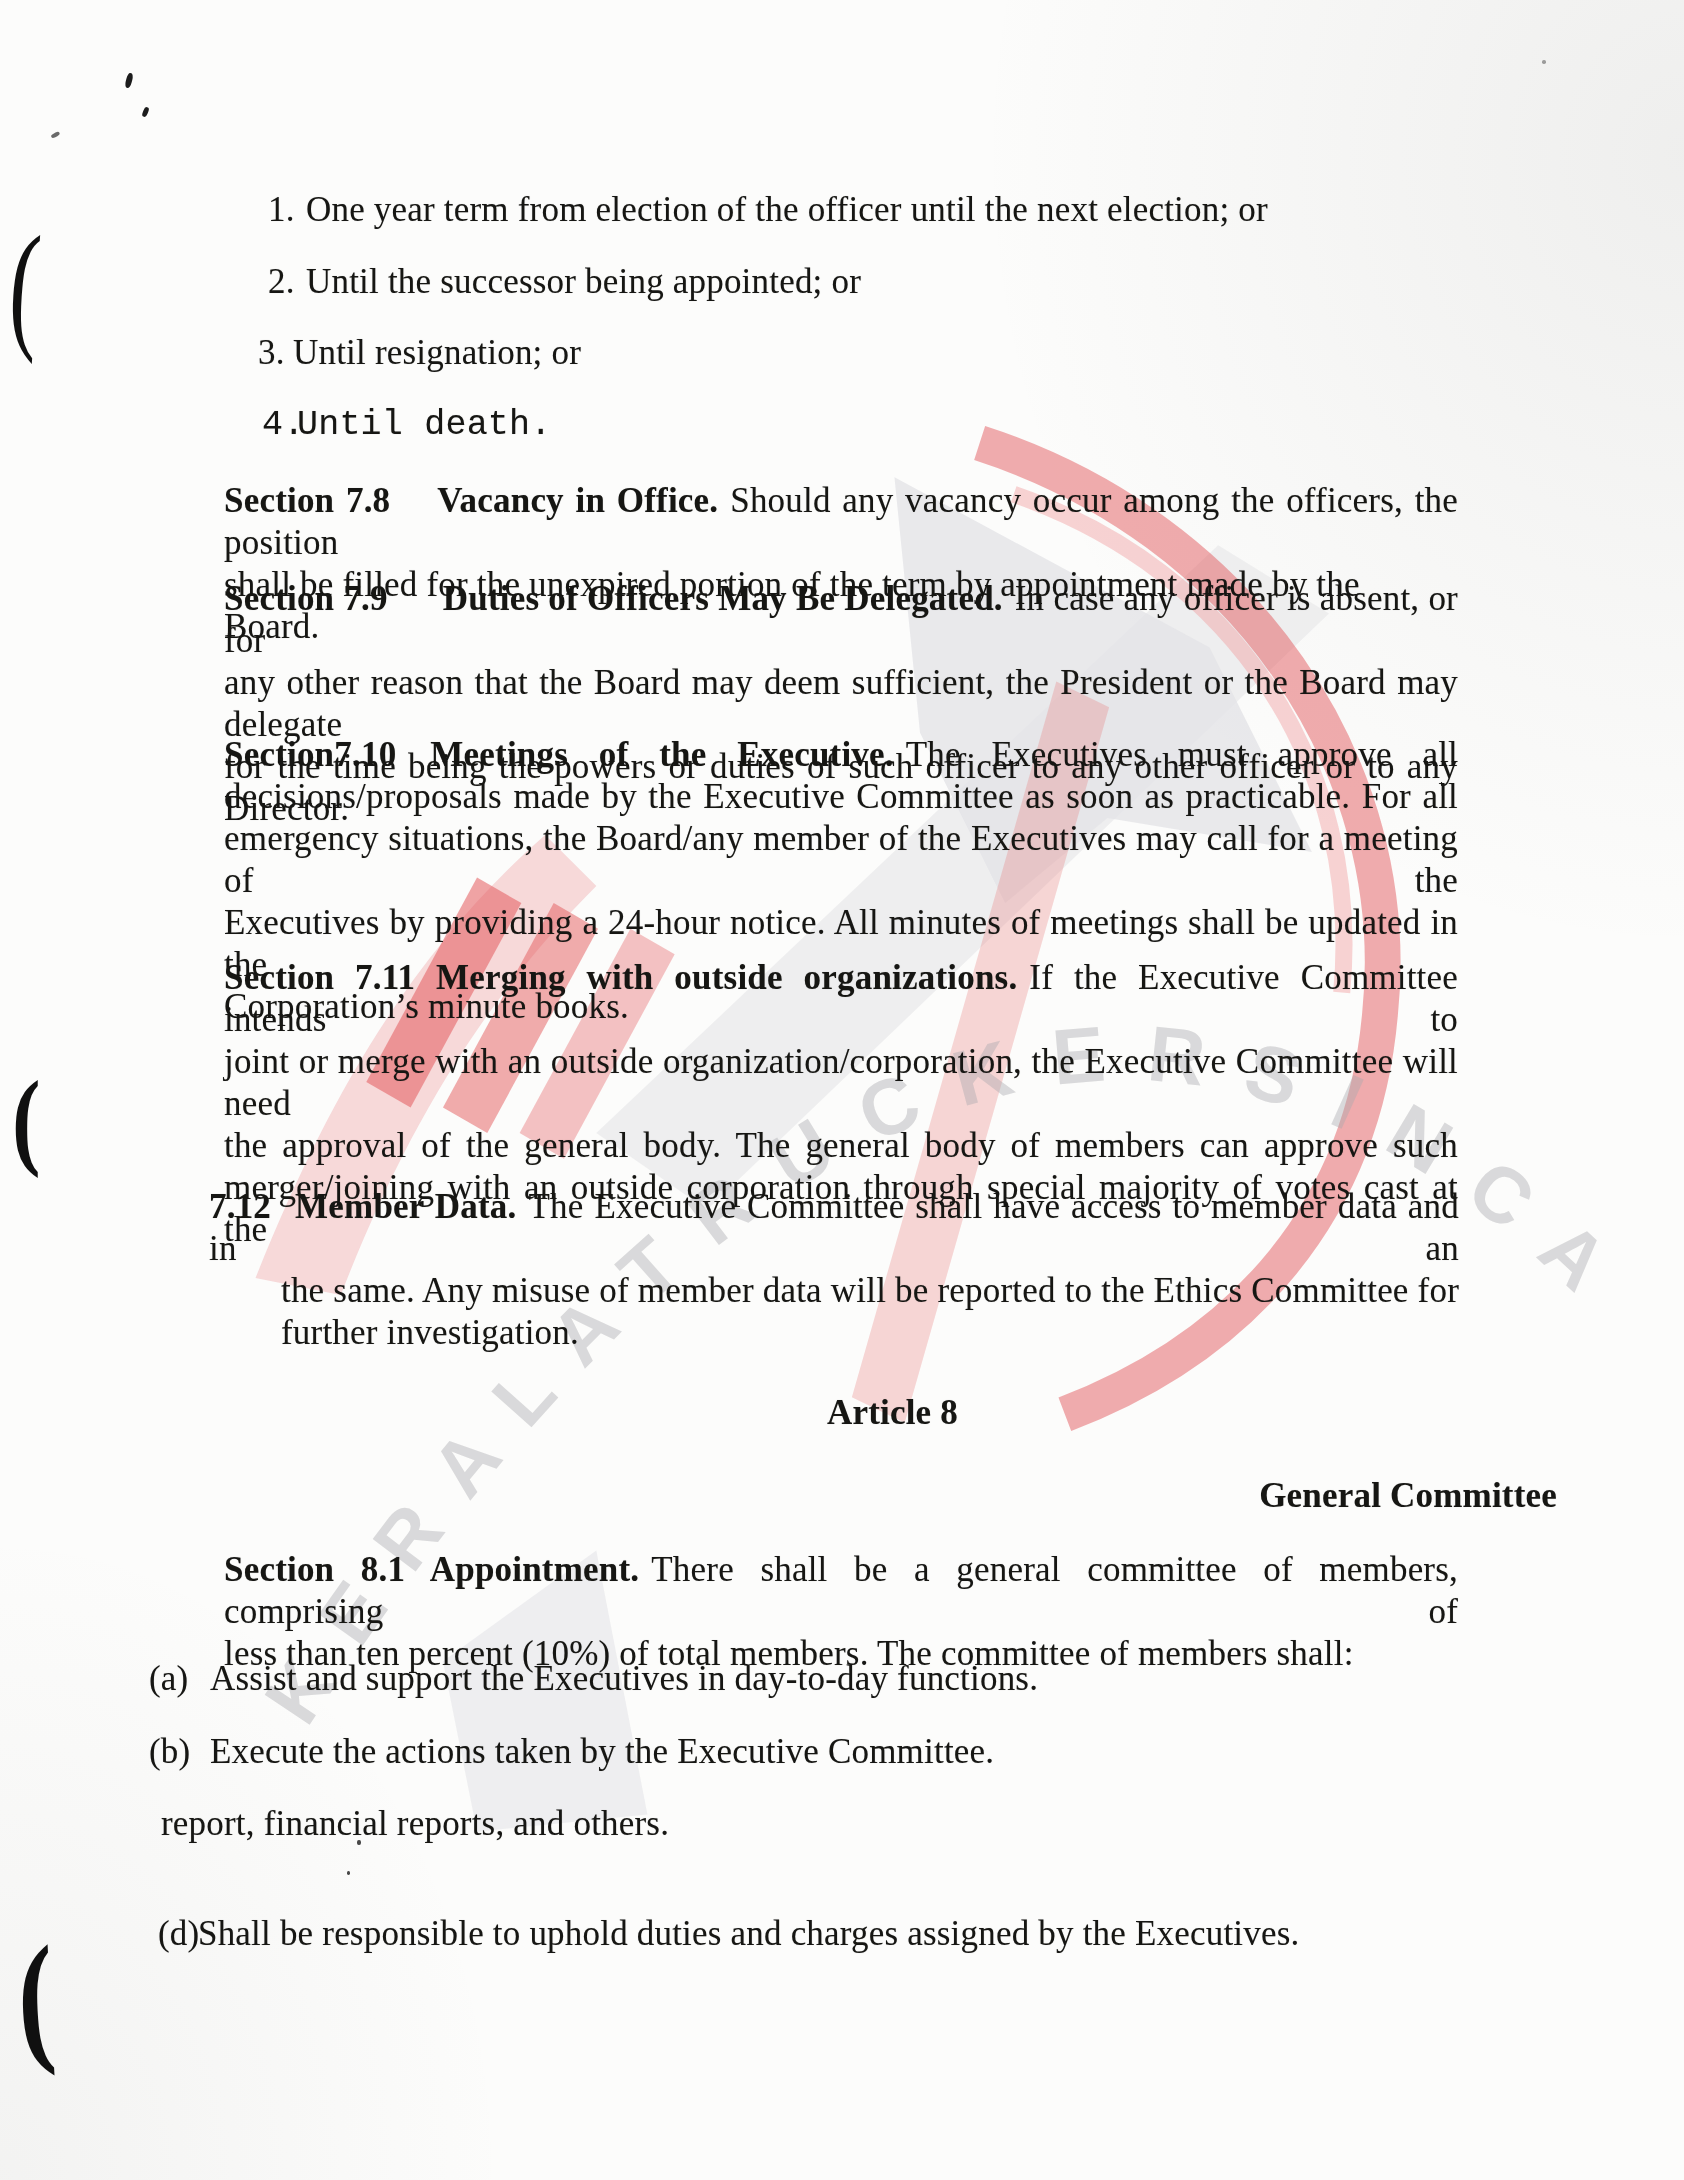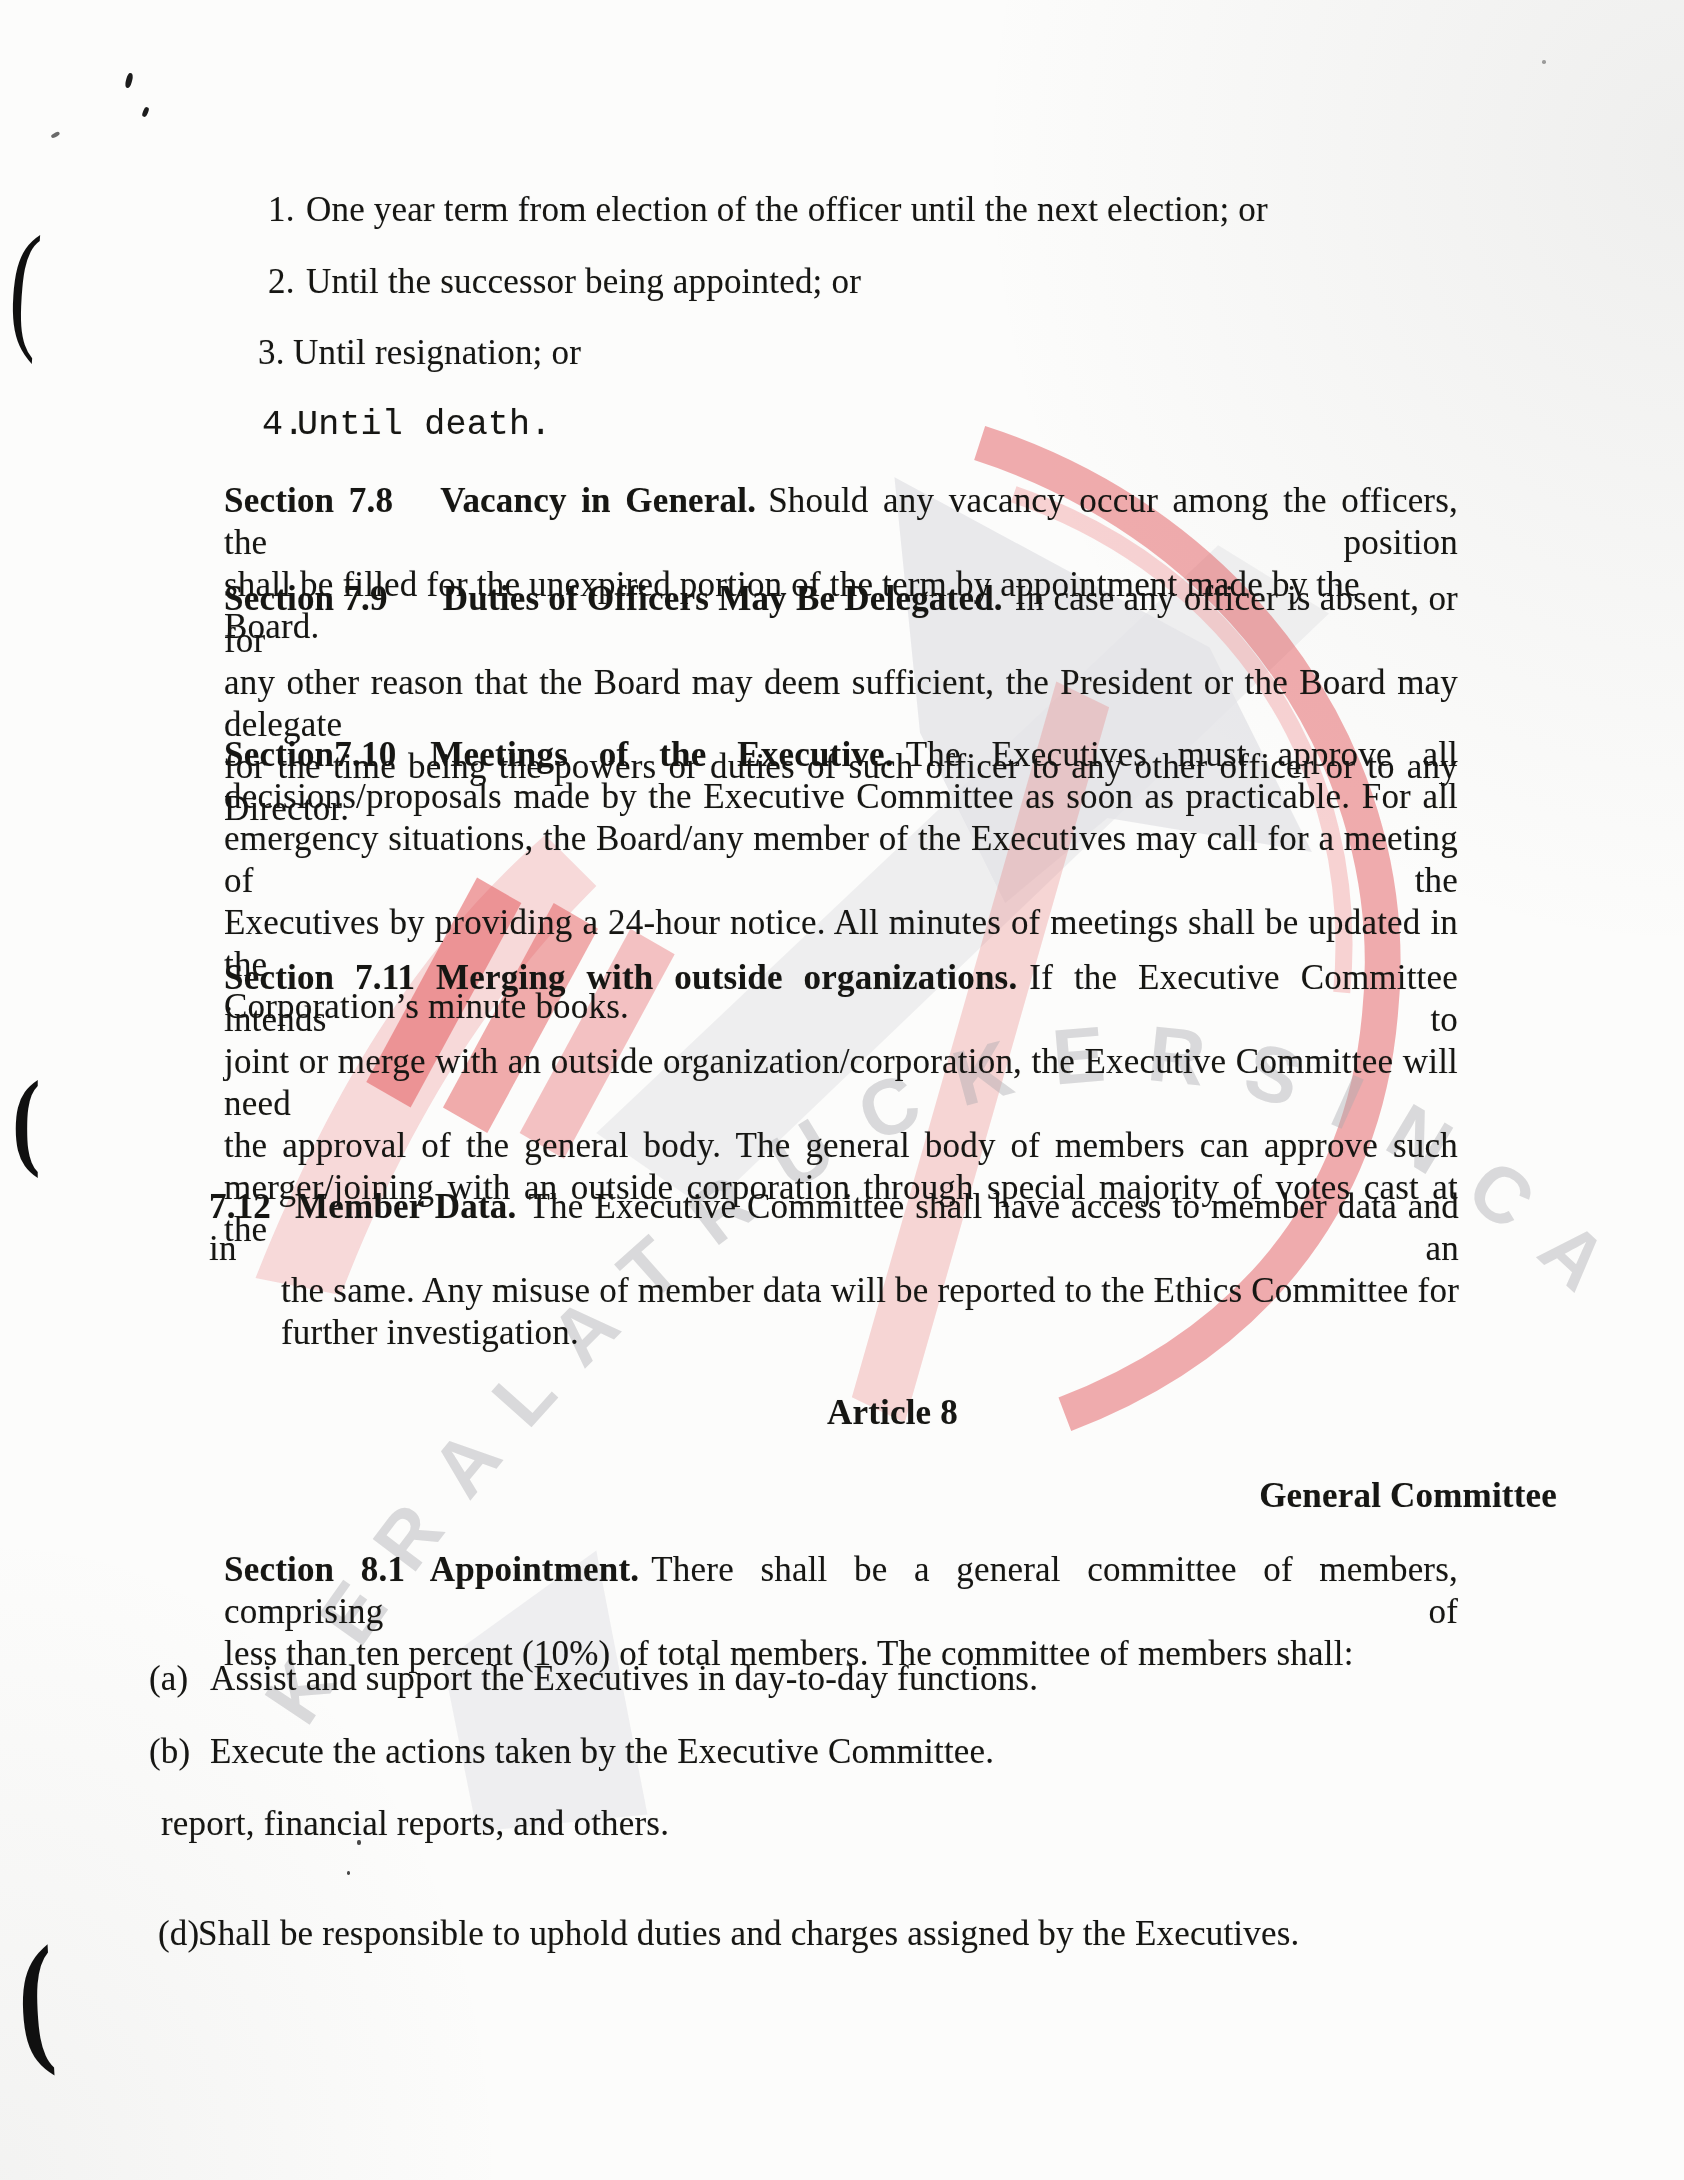--- a/index.html
+++ b/index.html
@@ -89,21 +89,21 @@
   </div>
   <div class="blk" style="left:258px;top:332px;width:1193px;">
     <span class="marker" style="width:35px;">3.</span><span>Until resignation; or</span>
   </div>
   <div class="blk" style="left:262px;top:404px;width:1193px;font-family:Liberation Mono, monospace;">
     <span class="marker" style="width:35px;">4.</span><span>Until death.</span>
   </div>
 
   <div class="blk" style="left:224px;top:480px;width:1234px;">
     <div class="line just">
-      <span class="b">Section 7.8</span><span class="gap55"></span><span class="b tgap">Vacancy in General.</span><span>Should any vacancy occur among the officers, the position</span>
+      <span class="b">Section 7.8</span><span class="gap55"></span><span class="b tgap">Vacancy in Office.</span><span>Should any vacancy occur among the officers, the position</span>
     </div>
     <div class="line">shall be filled for the unexpired portion of the term by appointment made by the Board.</div>
   </div>
 
   <div class="blk" style="left:224px;top:578px;width:1234px;">
     <div class="line just">
       <span class="b">Section 7.9</span><span class="gap65"></span><span class="b tgap">Duties of Officers May Be Delegated.</span><span>In case any officer is absent, or for</span>
     </div>
     <div class="line just">any other reason that the Board may deem sufficient, the President or the Board may delegate</div>
     <div class="line just">for the time being the powers or duties of such officer to any other officer or to any Director.</div>

